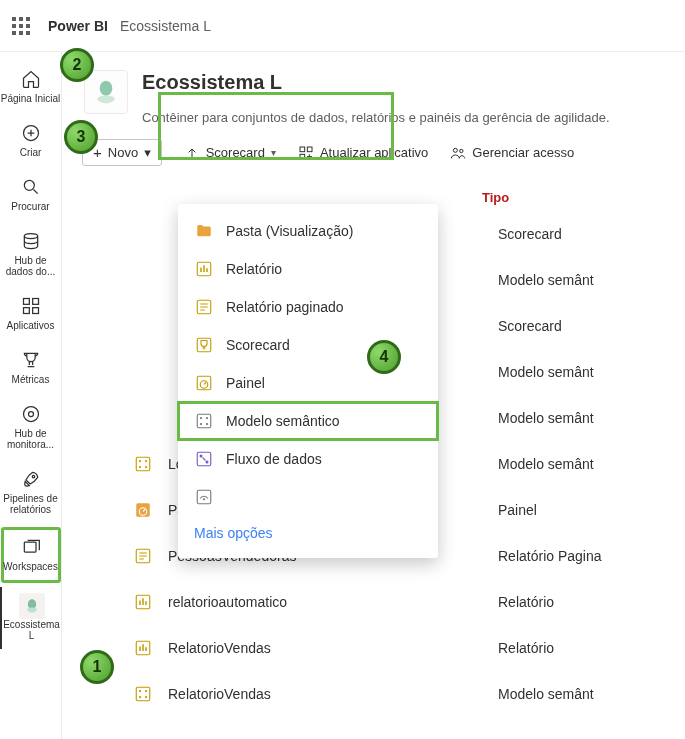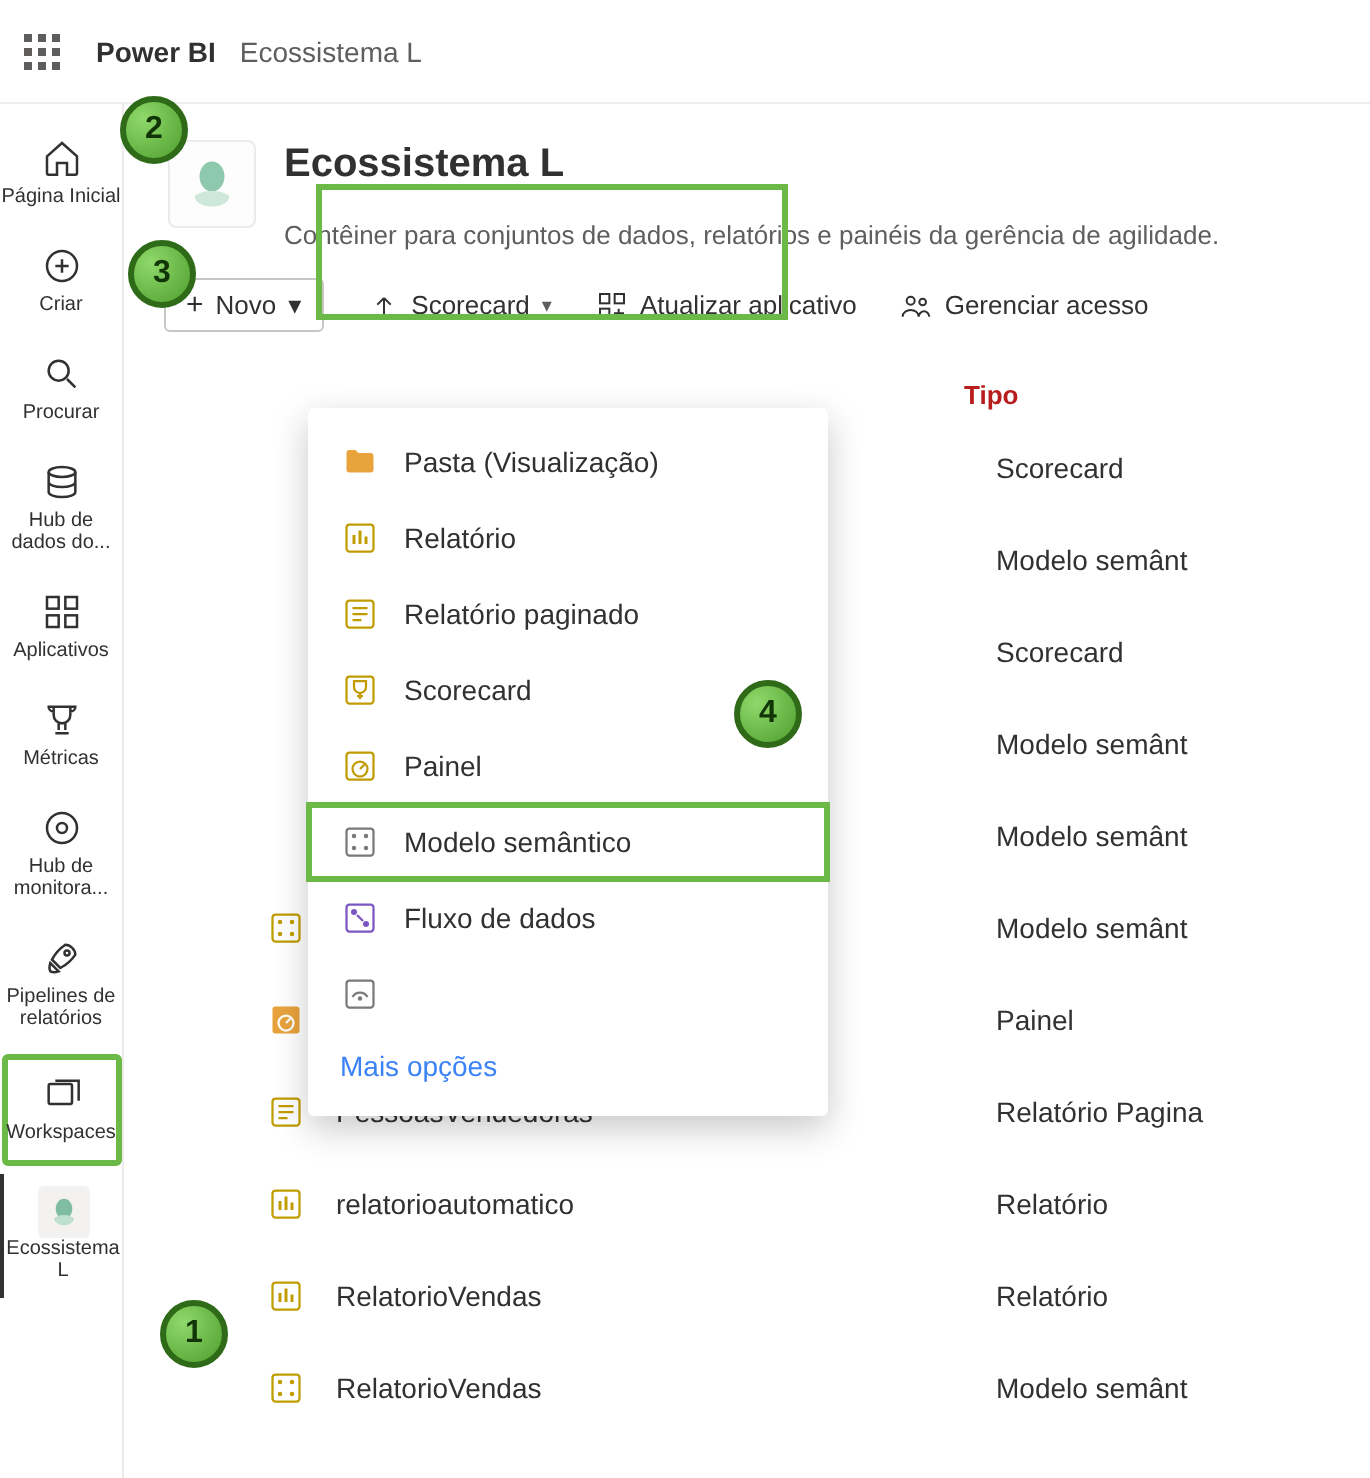--- a/index.html
+++ b/index.html
@@ -29,21 +29,21 @@
 .cmd{display:flex;align-items:center;gap:6px;cursor:pointer;font-size:13px;white-space:nowrap}
 .cmd .chev{font-size:10px;color:#605e5c}
 .table{margin-top:14px}
 .th-row{display:flex;padding:6px 20px;font-weight:600;font-size:13px;color:#b91c1c}
 .col-name{flex:0 0 400px}
 .col-type{flex:1}
 .row{display:flex;align-items:center;padding:12px 20px;font-size:14px}
 .row .ficon{width:22px;height:22px;display:flex;align-items:center;justify-content:center;margin-right:14px;color:#c19c00;margin-left:50px}
 .row .fname{flex:0 0 330px}
 .row .ftype{flex:1;color:#323130}
-.new-menu{position:absolute;left:92px;top:152px;width:260px;background:#fff;border-radius:3px;box-shadow:0 6px 18px rgba(0,0,0,0.22);padding:8px 0;z-index:50}
+.new-menu{position:absolute;left:116px;top:152px;width:260px;background:#fff;border-radius:3px;box-shadow:0 6px 18px rgba(0,0,0,0.22);padding:8px 0;z-index:50}
 .mi{display:flex;align-items:center;gap:12px;padding:9px 16px;cursor:pointer;font-size:14px}
 .mi .micon{width:20px;height:20px;display:flex;align-items:center;justify-content:center}
 .mi.sel{outline:3px solid #6bb946;outline-offset:-2px}
 .mi-more{padding:9px 16px;color:#3b82f6;font-size:14px;cursor:pointer}
 .annot{position:absolute;width:34px;height:34px;border-radius:50%;background:radial-gradient(circle at 30% 30%,#8fd96a,#4e9e2e);border:3px solid #2f6a18;display:flex;align-items:center;justify-content:center;font-weight:700;color:#123507;z-index:80;font-size:16px;pointer-events:none}
 svg{display:block}
 </style>
 </head>
 <body>
 

